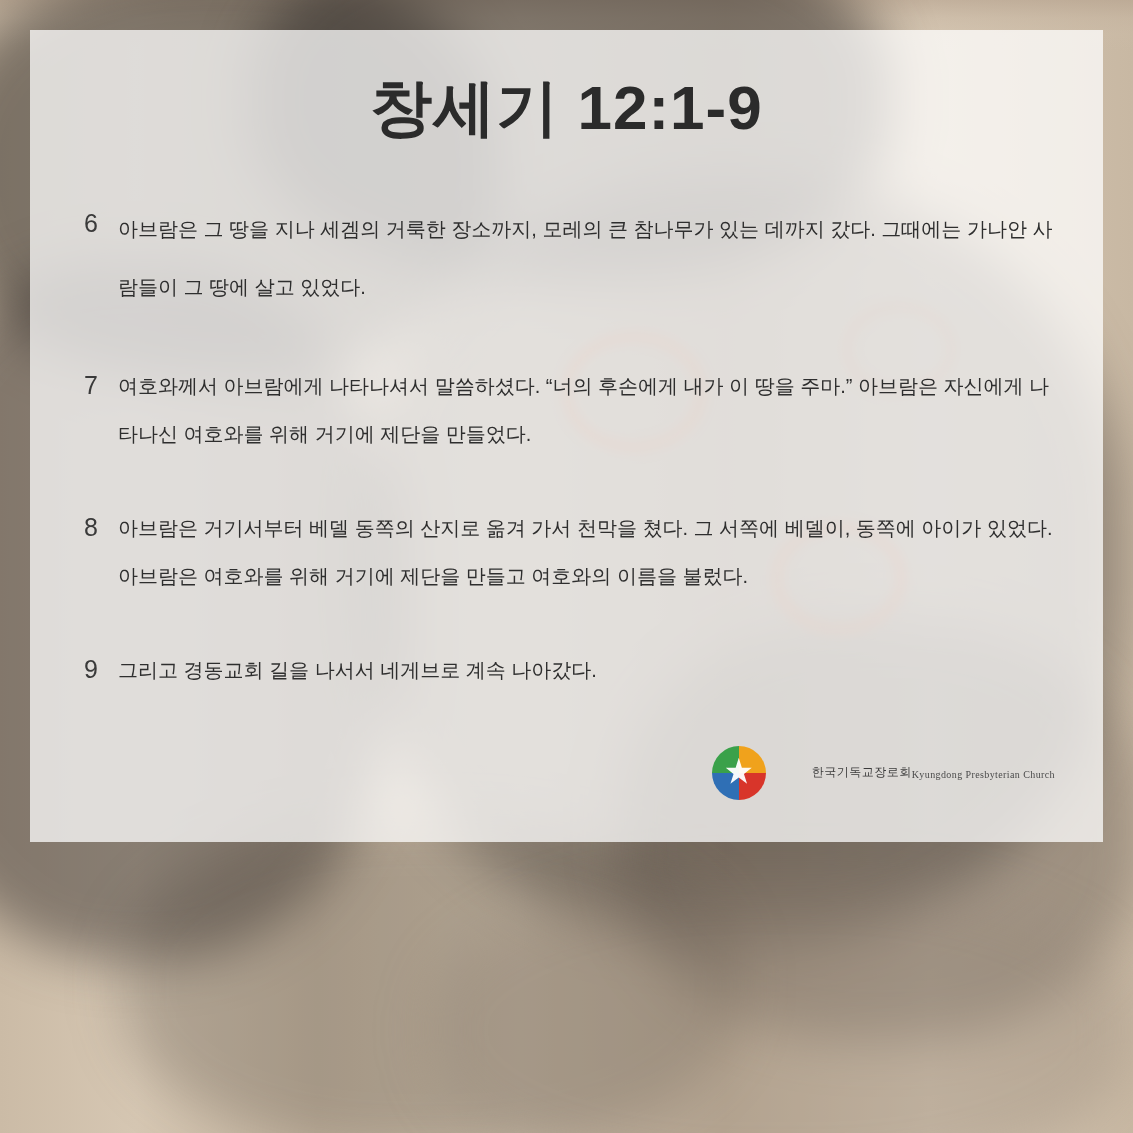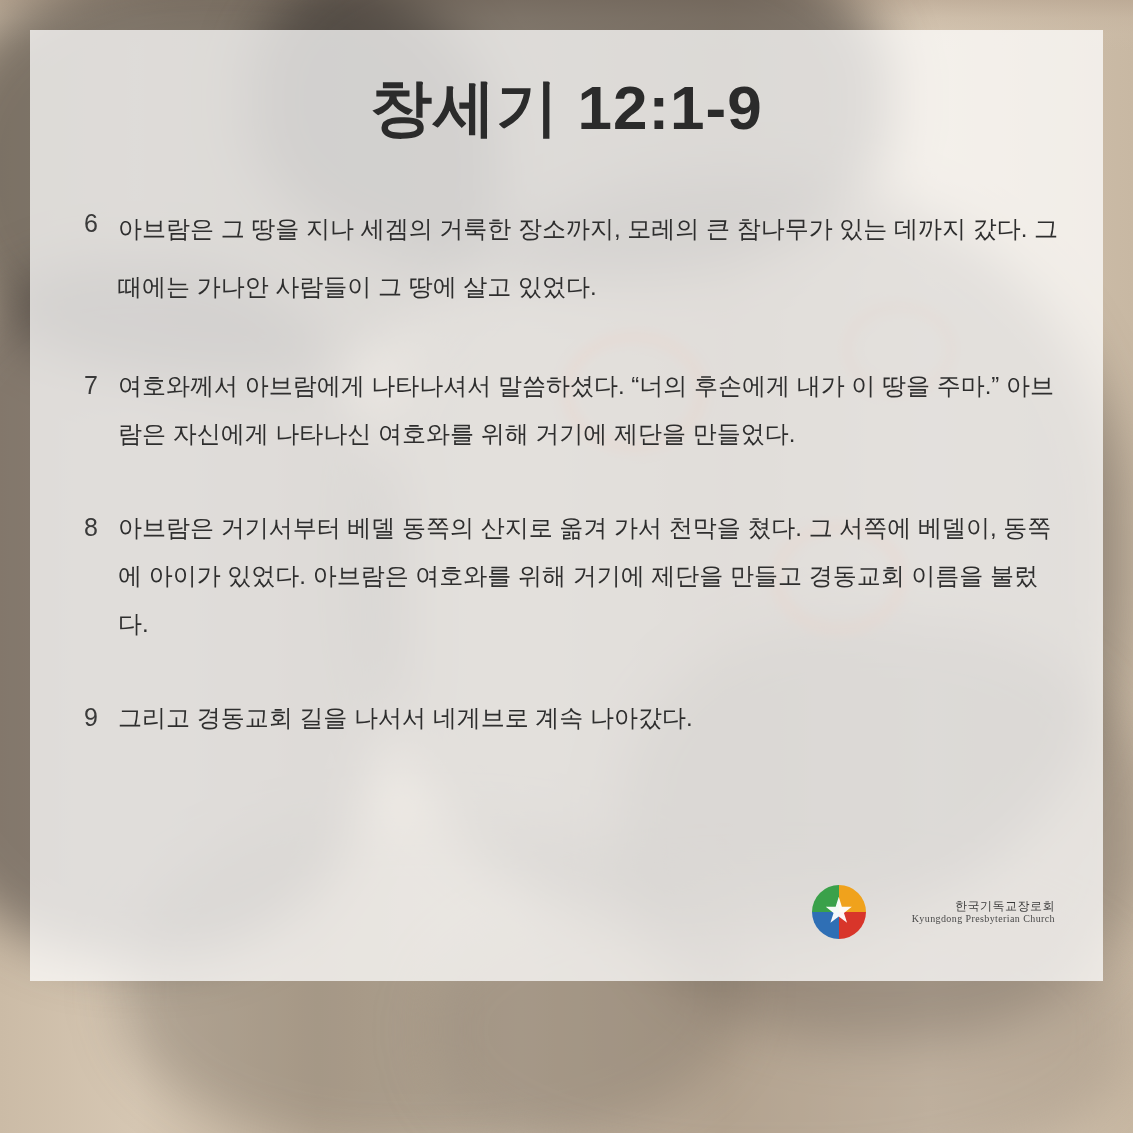--- a/index.html
+++ b/index.html
@@ -55,21 +55,21 @@
   .ring-1 { left: 560px; top: 330px; width: 120px; height: 96px; }
   .ring-2 { left: 770px; top: 520px; width: 110px; height: 88px; }
   .ring-3 { left: 840px; top: 300px; width: 90px;  height: 70px; border-color: rgba(160,88,58,0.20); }
 
   
   .panel {
     position: absolute;
     left: 30px;
     top: 30px;
     width: 1073px;
-    height: 951px;
+    height: 812px;
     background: rgba(255,255,255,0.74);
     box-sizing: border-box;
   }
 
   .title {
     position: absolute;
     left: 0;
     right: 0;
     top: 36px;
     text-align: center;
@@ -97,21 +97,21 @@
     flex: 0 0 40px;
     text-align: right;
     font-size: 25px;
     color: #3a3a3a;
     line-height: 46px;
     padding-right: 4px;
     box-sizing: border-box;
   }
   .verse-text {
     flex: 1;
-    font-size: 24px;
+    font-size: 20px;
     line-height: 48px;
     color: #2e2e2e;
     padding-left: 16px;
   }
   .verse.loose .verse-text { line-height: 58px; }
 
   
   .logo {
     position: absolute;
     right: 48px;
@@ -139,21 +139,21 @@
     top: 46%;
     transform: translate(-50%,-50%);
     width: 26px;
     height: 26px;
     background: #fff;
     clip-path: polygon(50% 0%, 62% 38%, 100% 38%, 70% 62%, 82% 100%, 50% 76%, 18% 100%, 30% 62%, 0% 38%, 38% 38%);
     opacity: 0.95;
   }
   .logo-text {
     display: flex;
-    flex-direction: column;
+    flex-direction: row;
     align-items: flex-end;
     line-height: 1.1;
     margin-left: 36px;
   }
   .logo-sub-top {
     font-size: 12px;
     color: #3b3b3b;
     letter-spacing: 0.5px;
   }
   .logo-main {
@@ -196,21 +196,21 @@
         <div class="verse-text">아브람은 그 땅을 지나 세겜의 거룩한 장소까지, 모레의 큰 참나무가 있는 데까지 갔다. 그때에는 가나안 사람들이 그 땅에 살고 있었다.</div>
       </div>
 
       <div class="verse">
         <div class="verse-num">7</div>
         <div class="verse-text">여호와께서 아브람에게 나타나셔서 말씀하셨다. “너의 후손에게 내가 이 땅을 주마.” 아브람은 자신에게 나타나신 여호와를 위해 거기에 제단을 만들었다.</div>
       </div>
 
       <div class="verse">
         <div class="verse-num">8</div>
-        <div class="verse-text">아브람은 거기서부터 베델 동쪽의 산지로 옮겨 가서 천막을 쳤다. 그 서쪽에 베델이, 동쪽에 아이가 있었다. 아브람은 여호와를 위해 거기에 제단을 만들고 경동교회 이름을 불렀다.</div>
+        <div class="verse-text">아브람은 거기서부터 베델 동쪽의 산지로 옮겨 가서 천막을 쳤다. 그 서쪽에 베델이, 동쪽에 아이가 있었다. 아브람은 여호와를 위해 거기에 제단을 만들고 여호와의 이름을 불렀다.</div>
       </div>
 
       <div class="verse">
         <div class="verse-num">9</div>
         <div class="verse-text">그리고 경동교회 길을 나서서 네게브로 계속 나아갔다.</div>
       </div>
 
     </div>
 
     <div class="logo">

